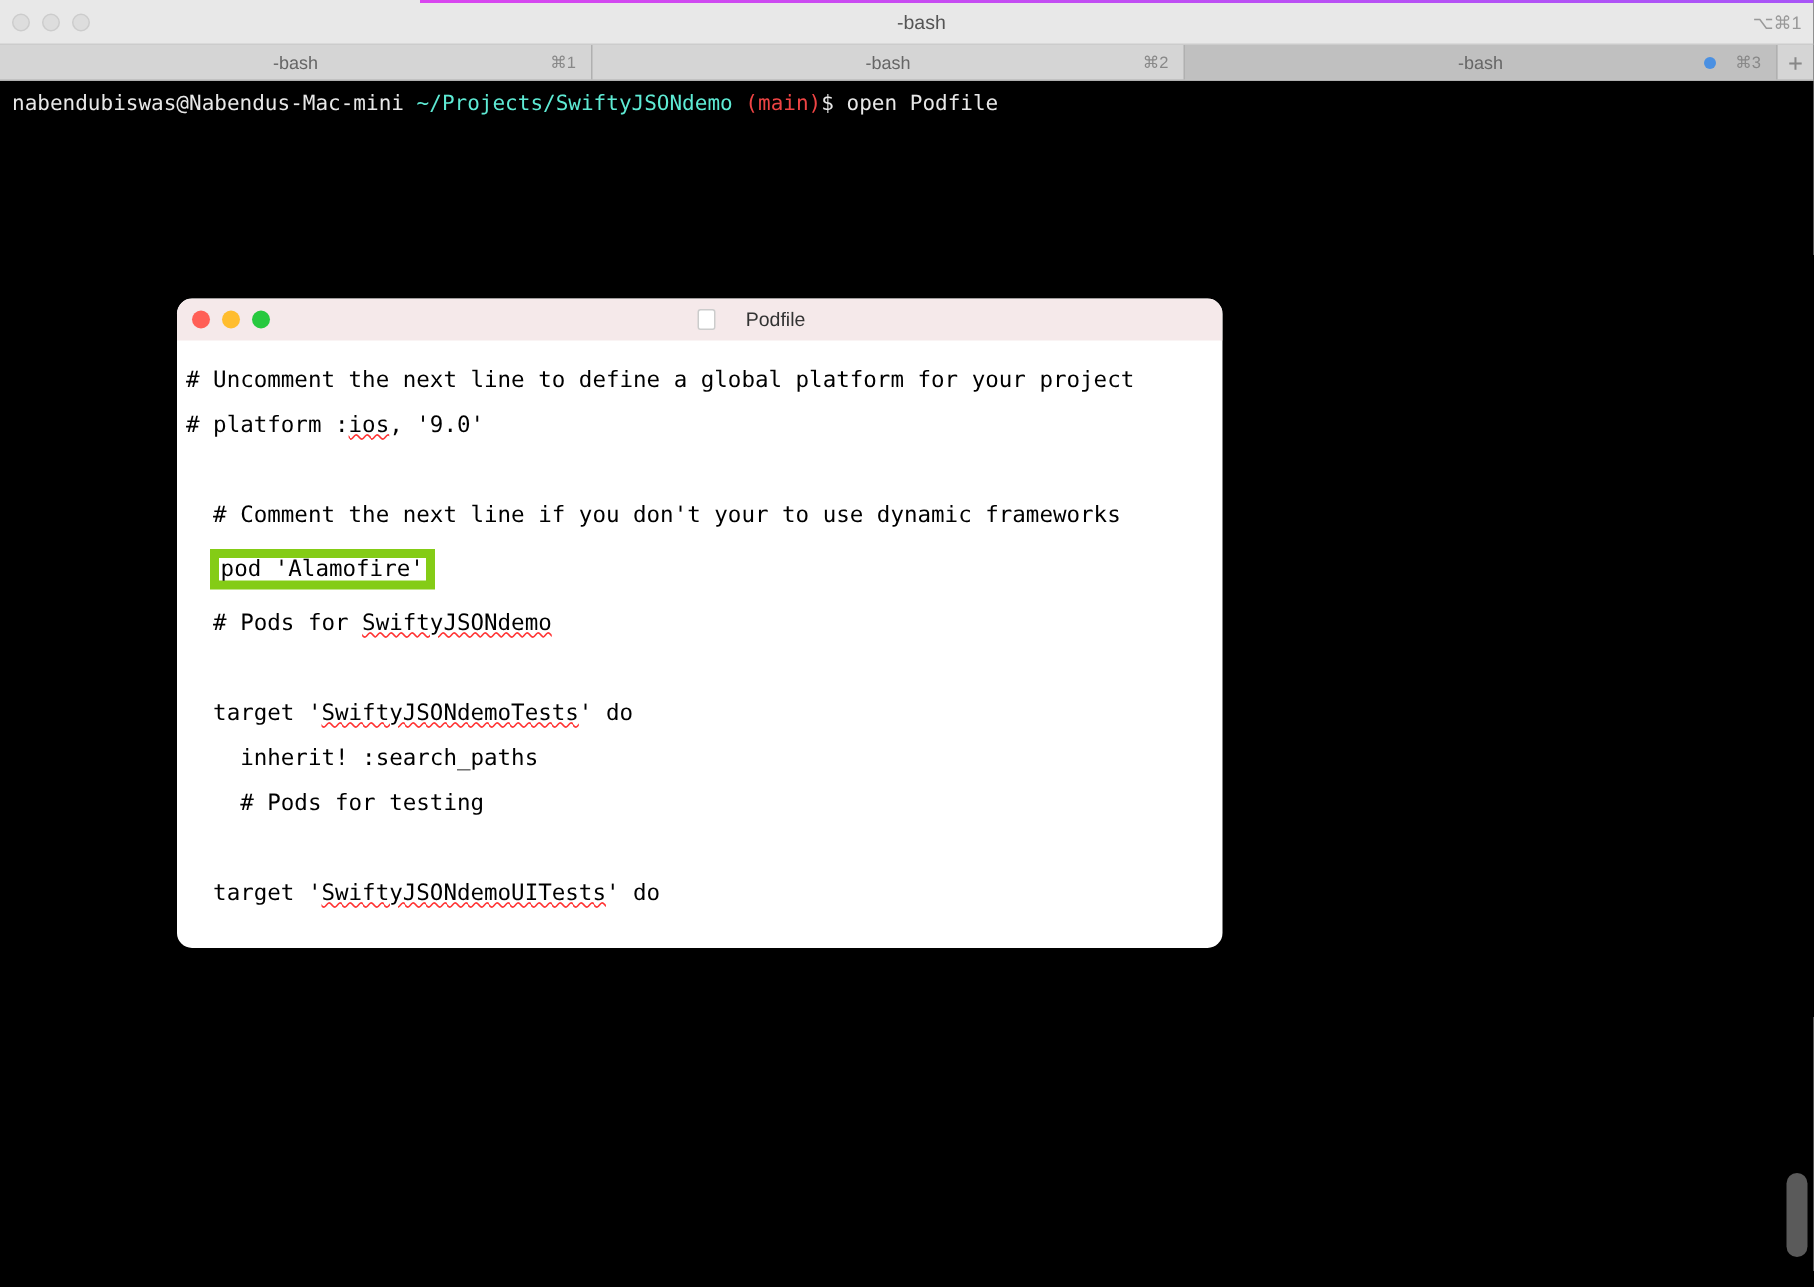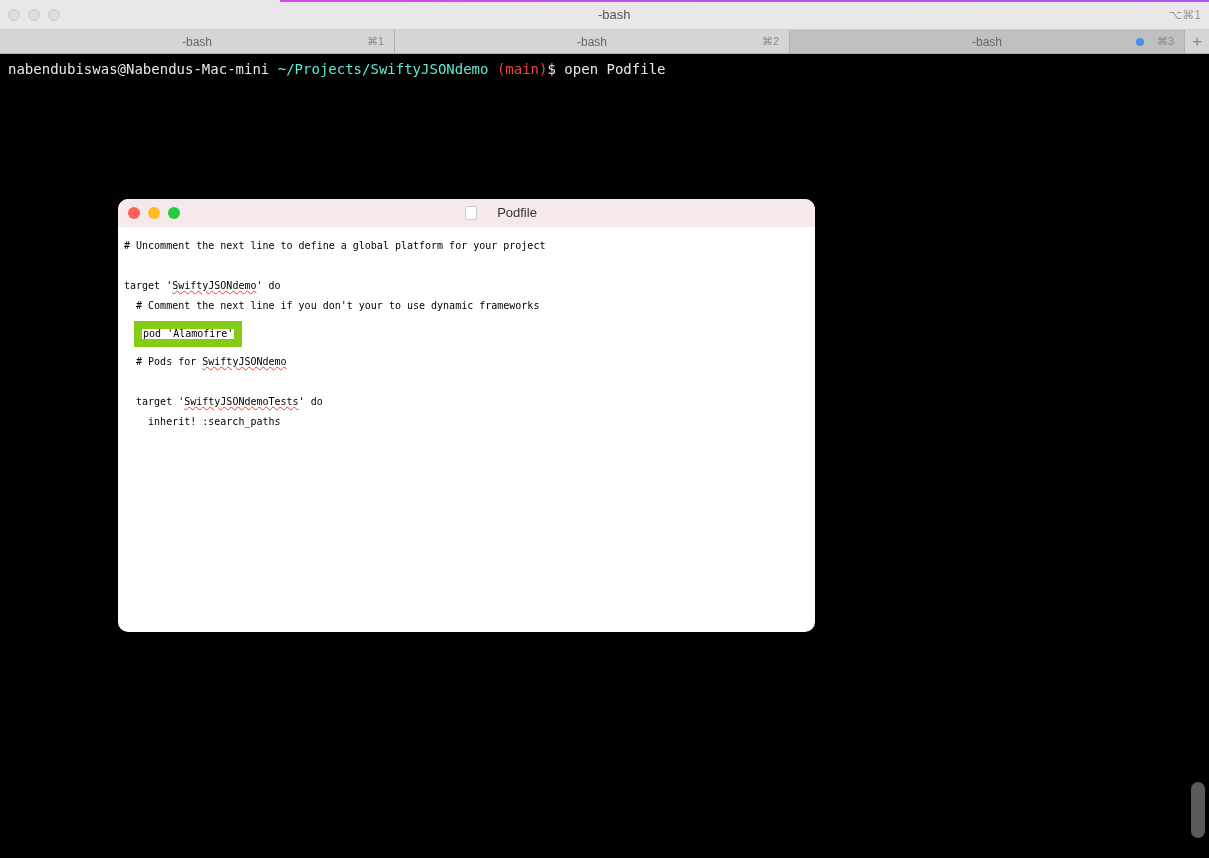--- a/index.html
+++ b/index.html
@@ -154,31 +154,31 @@
       width: 12px;
       height: 14px;
       background: #fff;
       border: 1px solid #ccc;
       border-radius: 2px;
       position: relative;
     }
     .editor-content {
       padding: 4px 6px;
       font-family: 'Menlo', 'Monaco', monospace;
-      font-size: 10px;
+      font-size: 15px;
       line-height: 1.0;
       color: #000;
       white-space: pre;
     }
     .spell {
       text-decoration: underline wavy #ff3333;
       text-decoration-thickness: 1px;
     }
     .highlight-box {
-      border: 8px solid #84cc16;
+      border: 6px solid #84cc16;
       display: inline-block;
       padding: 0 1px;
       margin-left: -2px;
     }
     .pink-stripe {
       position: absolute;
       top: 0;
       left: 280px;
       right: 0;
       height: 2px;
@@ -227,29 +227,31 @@
         <div class="tl-yellow"></div>
         <div class="tl-green"></div>
       </div>
       <div class="editor-title">
         <span class="file-icon"></span>
         <span>Podfile</span>
       </div>
     </div>
     <div class="editor-content">
 <div><span># Uncomment the next line to define a global platform for your project</span></div>
+<div><span># platform :</span><span class="spell">ios</span><span>, '9.0'</span></div>
 <div><span></span>&nbsp;</div>
-<div><span>target '</span><span class="spell">SwiftyJSONdemo</span><span>' do</span></div>
 <div><span>  # Comment the next line if you don't your to use dynamic frameworks</span></div>
 <div><span>  </span><span class="highlight-box">pod 'Alamofire'</span></div>
 <div><span>  # Pods for </span><span class="spell">SwiftyJSONdemo</span></div>
 <div><span></span>&nbsp;</div>
 <div><span>  target '</span><span class="spell">SwiftyJSONdemoTests</span><span>' do</span></div>
 <div><span>    inherit! :search_paths</span></div>
+<div><span>    # Pods for testing</span></div>
 <div><span></span>&nbsp;</div>
+<div><span>  target '</span><span class="spell">SwiftyJSONdemoUITests</span><span>' do</span></div>
 
 
 
 
     </div>
   </div>
 </div>
 
 <div style="position:absolute; right:4px; top:60px; bottom:20px; width:14px;">
   <div style="position:absolute; bottom:0; width:14px; height:56px; background:rgba(150,150,150,0.6); border-radius:7px;"></div>

